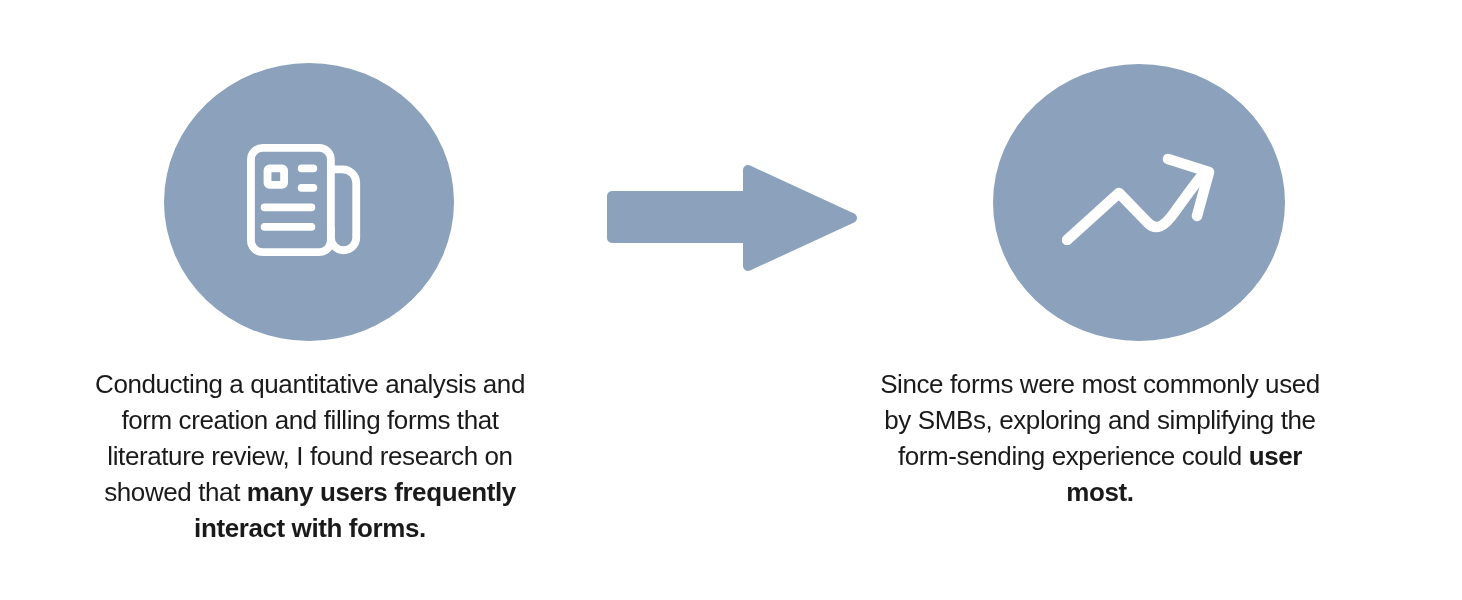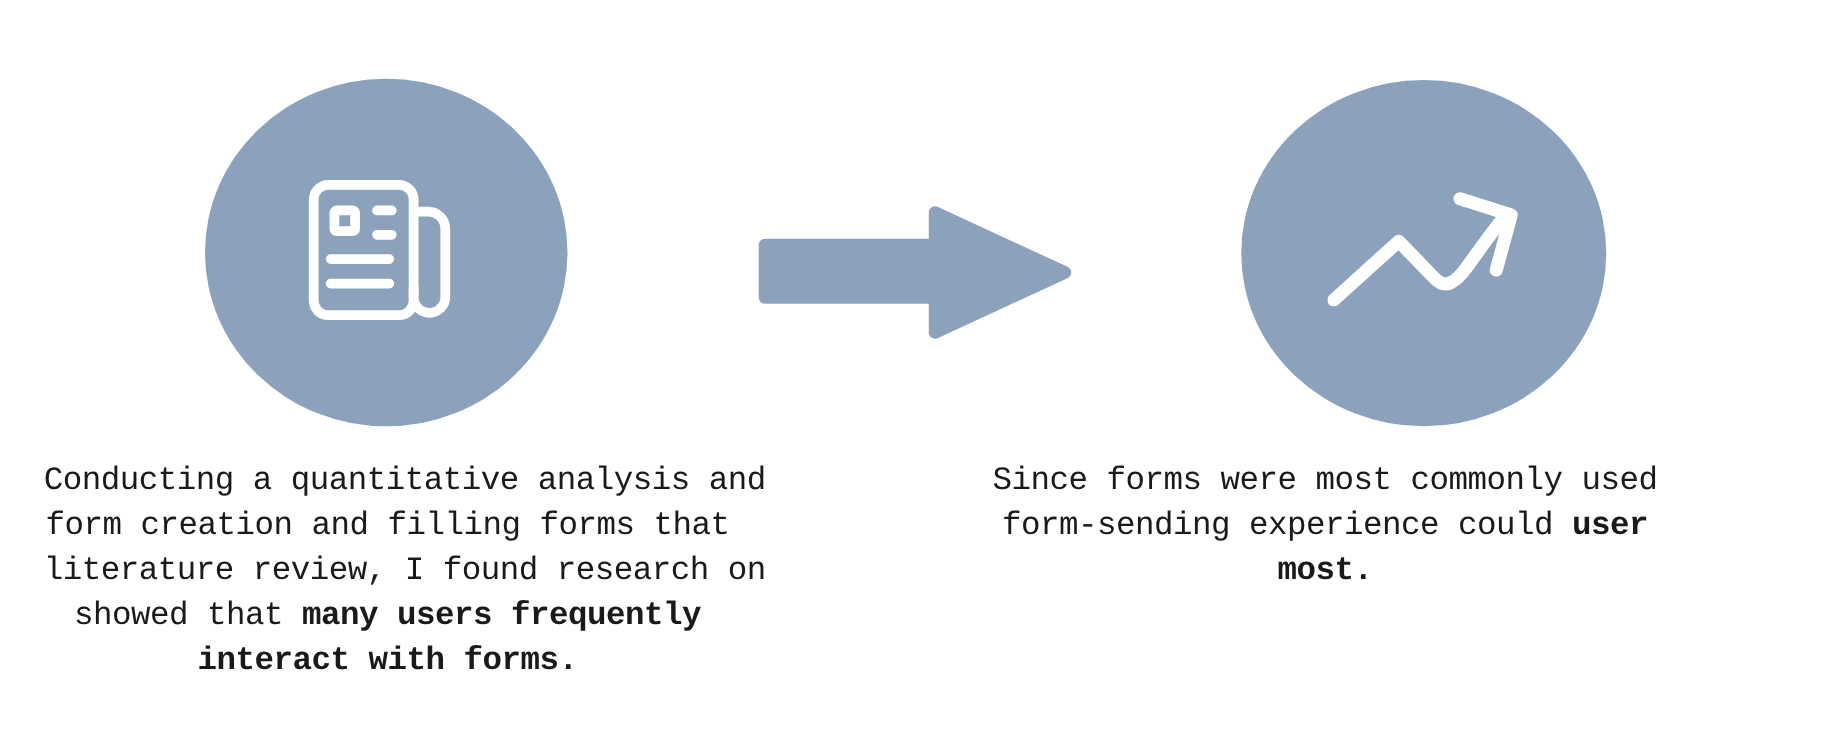--- a/index.html
+++ b/index.html
@@ -47,22 +47,22 @@
     position: absolute;
     top: 366px;
     width: 550px;
     text-align: center;
     font-size: 26px;
     line-height: 36px;
     letter-spacing: -0.4px;
     color: var(--text, #1A1A1A);
   }
   .caption-left  { left: 35px; }
-  .caption-right { left: 785px; }
-  .cap-line { white-space: nowrap; font-family: Liberation Mono, monospace; }
+  .caption-right { left: 825px; }
+  .cap-line { white-space: nowrap; }
   .cap-line .bold { font-weight: 700; }
 </style>
 </head>
 <body>
 
 <div class="canvas">
 
   <div class="step-circle circle-left">
     <svg class="icon-news" viewBox="0 0 125 119" aria-label="newspaper-icon">
       <g class="icon-stroke" stroke-width="8">
@@ -91,17 +91,18 @@
   <div class="caption caption-left">
       <div class="cap-line"><span>Conducting a quantitative analysis and</span></div>
       <div class="cap-line"><span>form creation and filling forms that</span></div>
       <div class="cap-line"><span>literature review, I found research on</span></div>
       <div class="cap-line"><span>showed that </span><span class="bold">many users frequently</span></div>
       <div class="cap-line"><span class="bold">interact with forms.</span></div>
     </div>
 
   <div class="caption caption-right">
       <div class="cap-line"><span>Since forms were most commonly used</span></div>
+      <div class="cap-line"><span>by SMBs, exploring and simplifying the</span></div>
       <div class="cap-line"><span>form-sending experience could </span><span class="bold">user</span></div>
       <div class="cap-line"><span class="bold">most.</span></div>
     </div>
 
 </div>
 
 </body></html>

